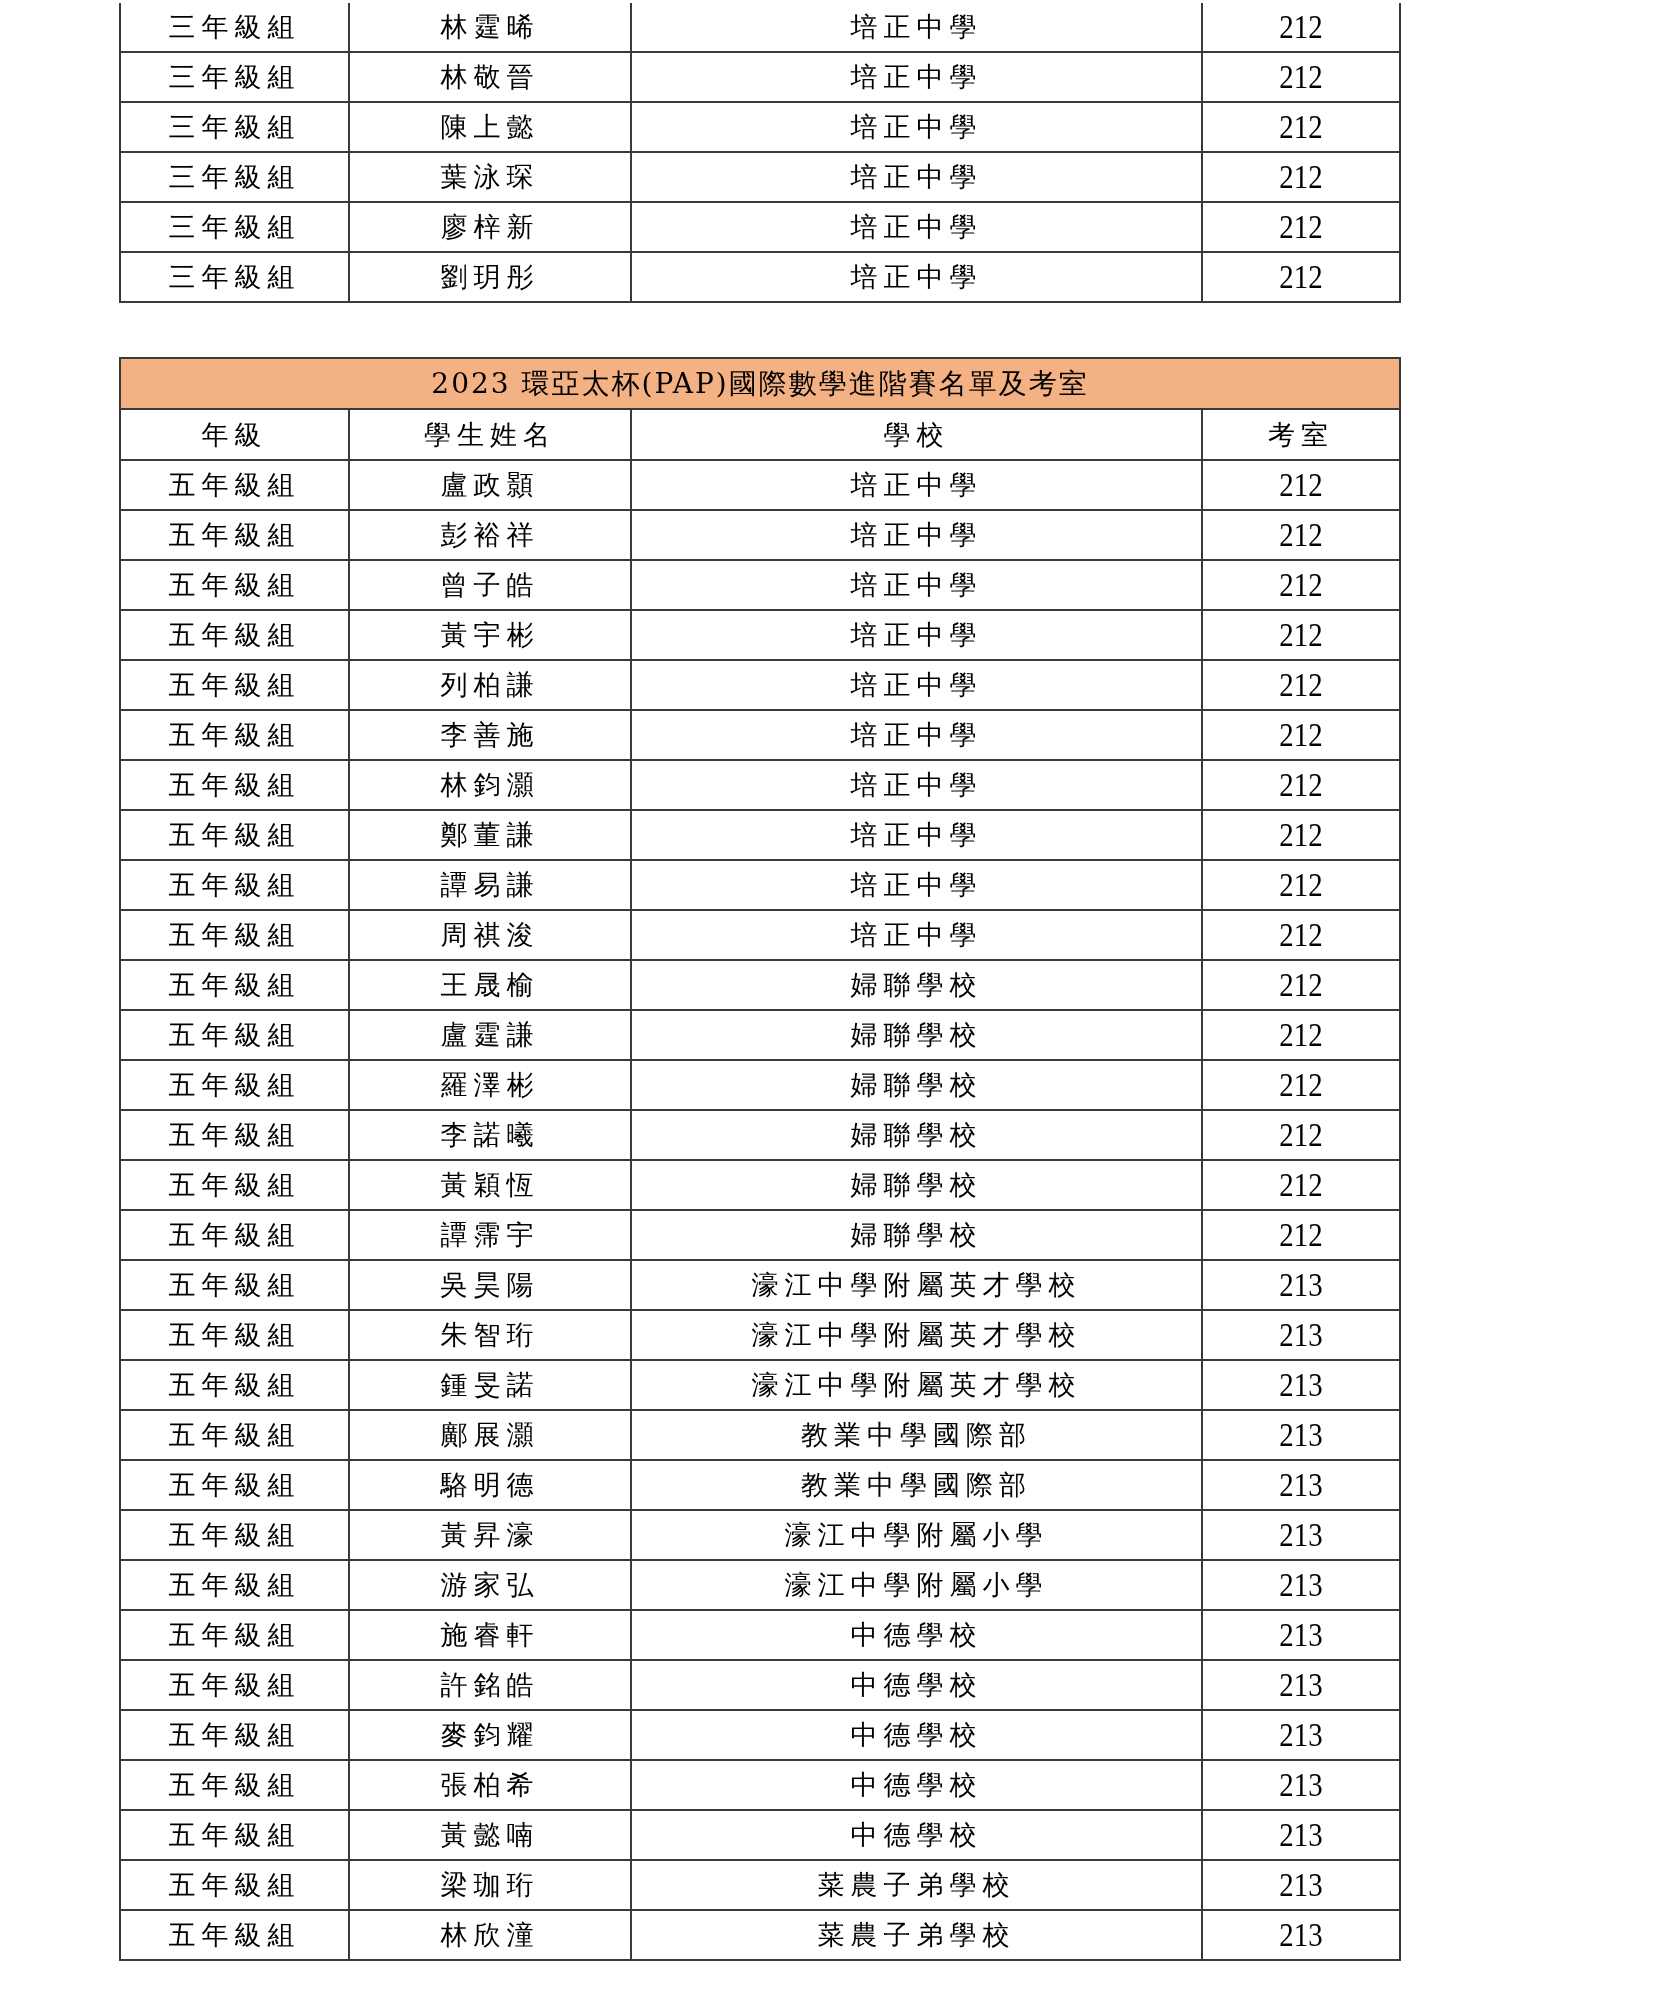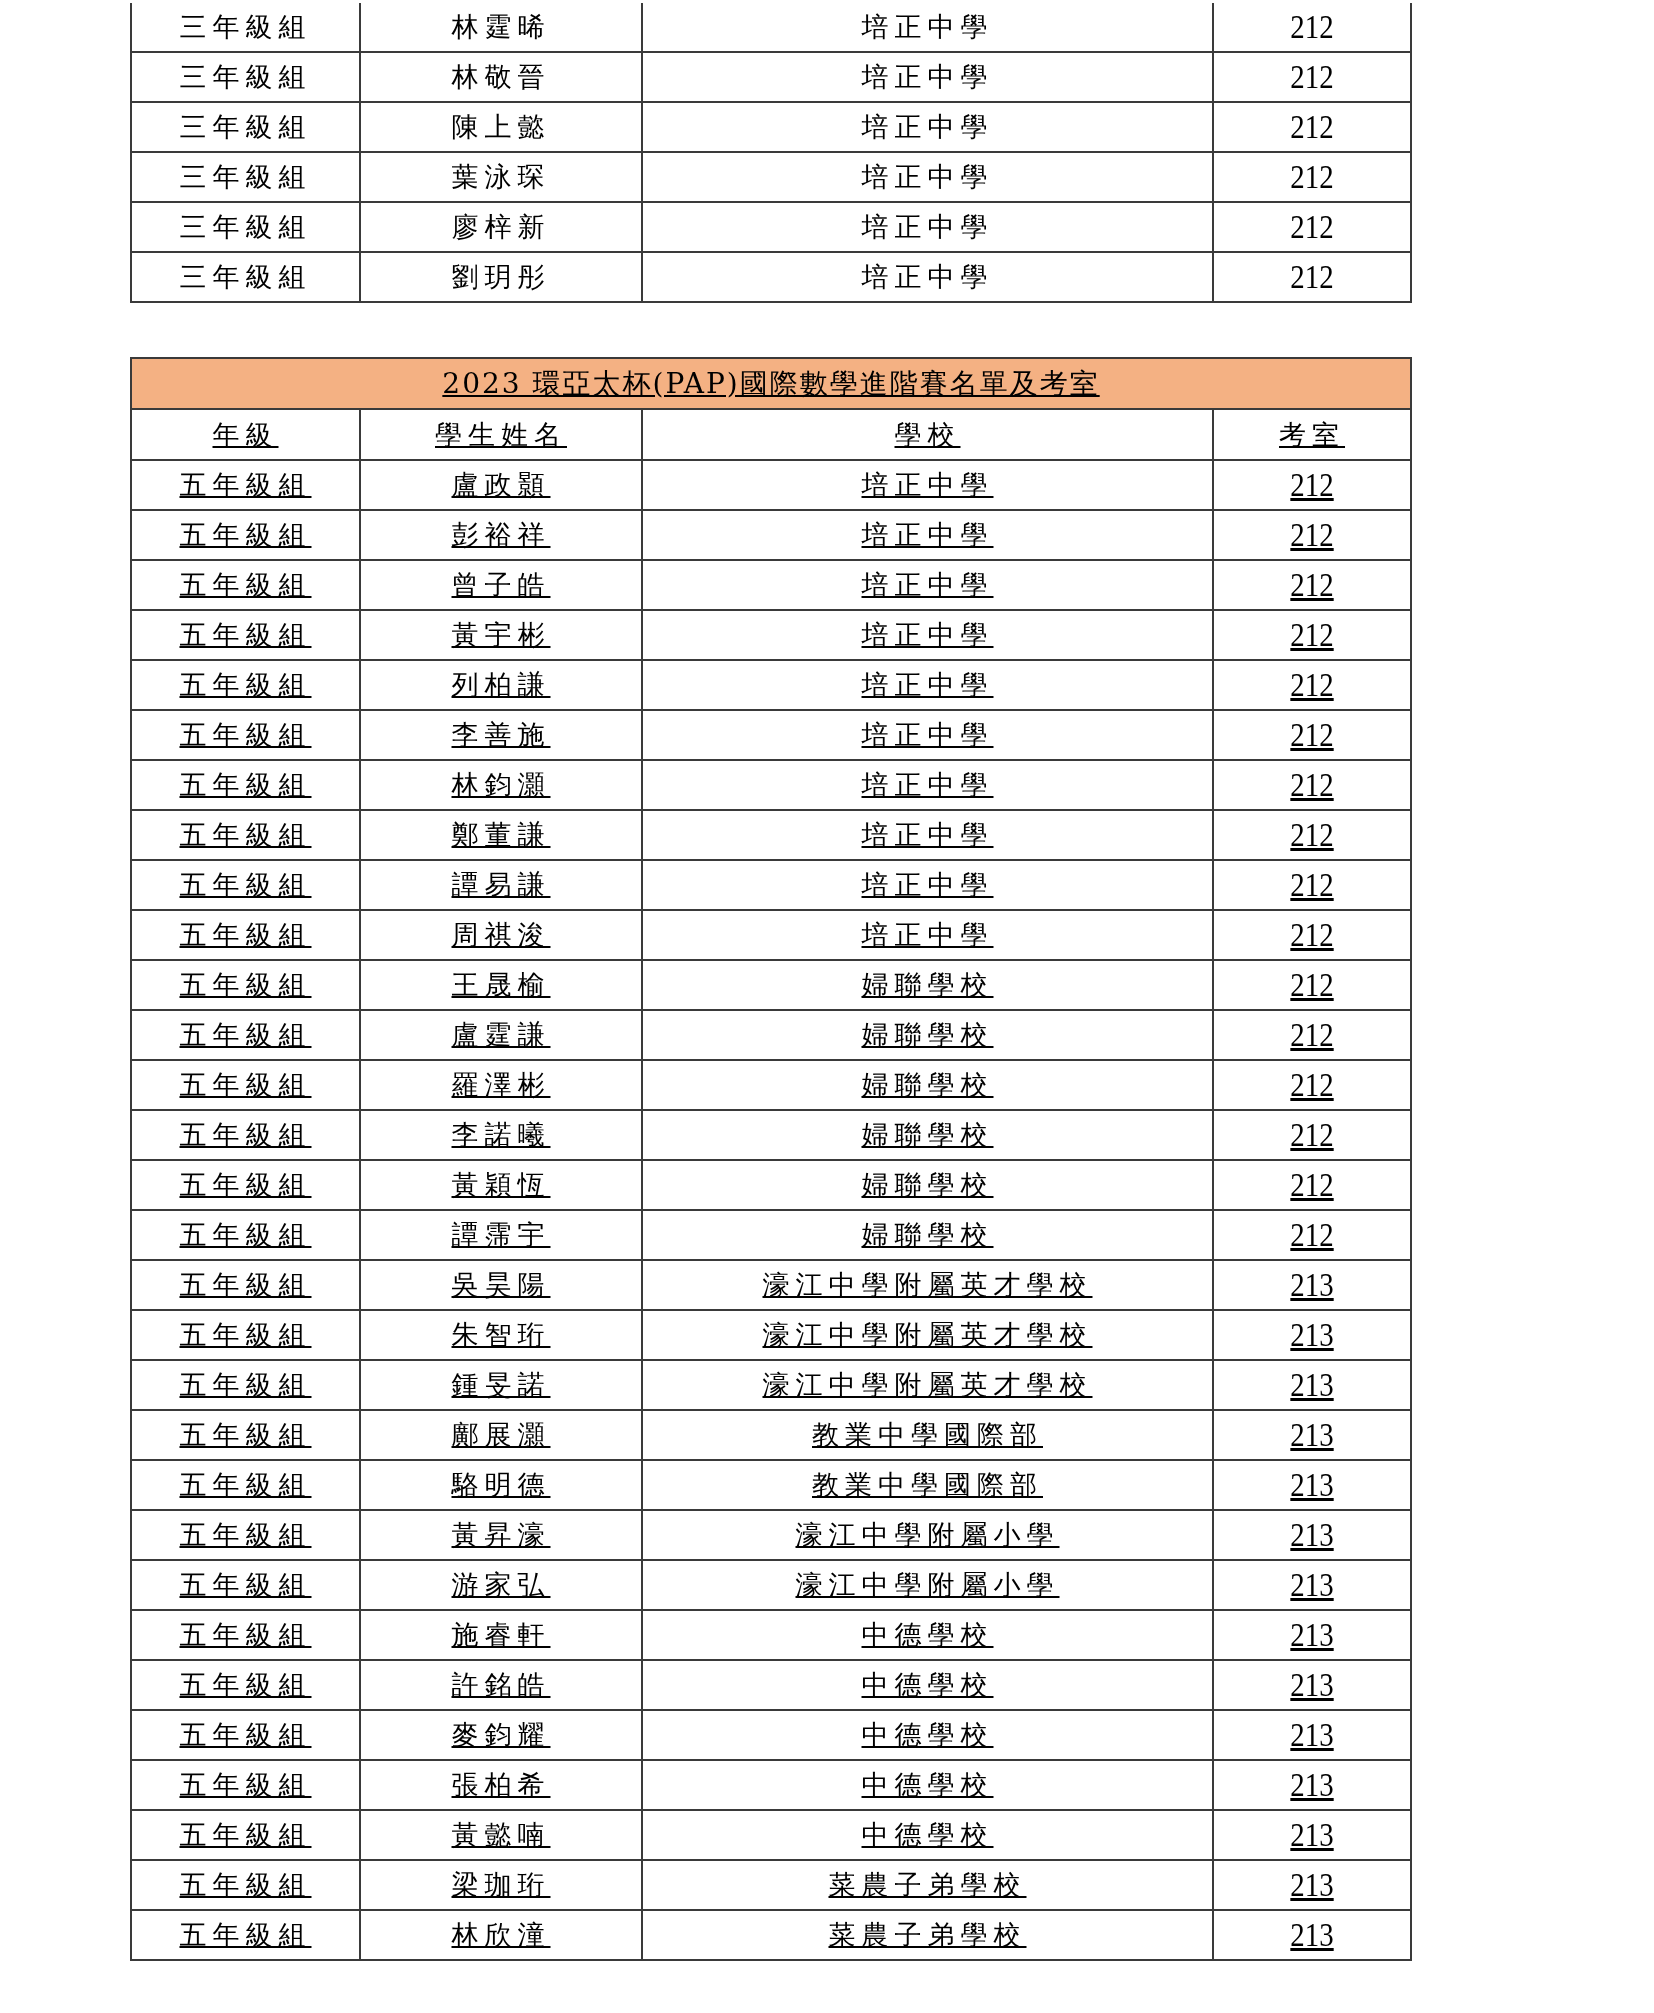--- a/index.html
+++ b/index.html
@@ -10,21 +10,21 @@
     body {
       width: 1654px;
       height: 2013px;
       position: relative;
       overflow: hidden;
       font-family: "DejaVu Serif", "Liberation Serif", serif;
       color: #000;
     }
     table {
       position: absolute;
-      left: 130px;
+      left: 119px;
       border-collapse: collapse;
       table-layout: fixed;
       width: 1280px;
     }
     col.c1 { width: 229px; }
     col.c2 { width: 282px; }
     col.c3 { width: 571px; }
     col.c4 { width: 198px; }
     td, th {
       border: 2px solid #3a3a3a;
@@ -45,21 +45,20 @@
       transform: scaleX(0.85);
     }
     #table-top {
       top: 3px;
     }
     #table-top tr:first-child td {
       border-top: none;
     }
     #table-main {
       top: 357px;
-      text-decoration: underline;
     }
     .title-row td {
       background: #F4B183;
       height: 49px;
       font-size: 28px;
       letter-spacing: 2px;
     }
     .header-row td {
       height: 49px;
       margin-top: 47px;

